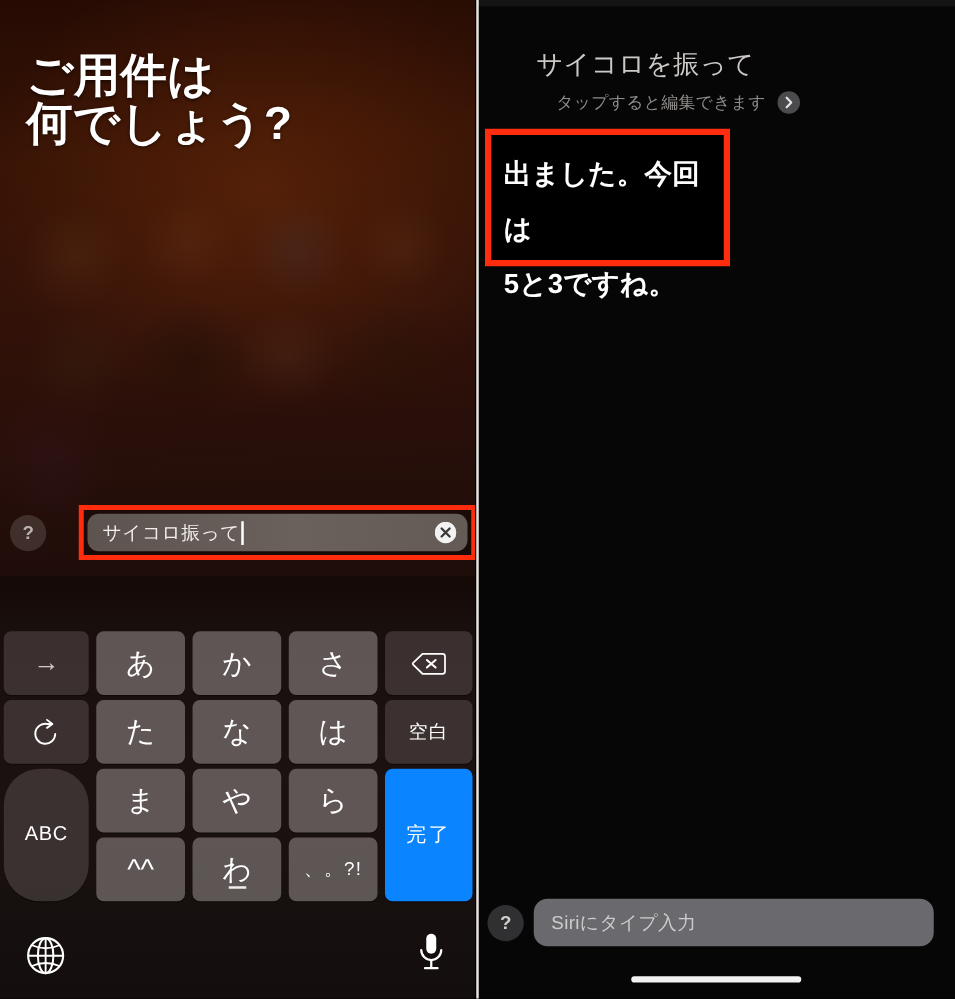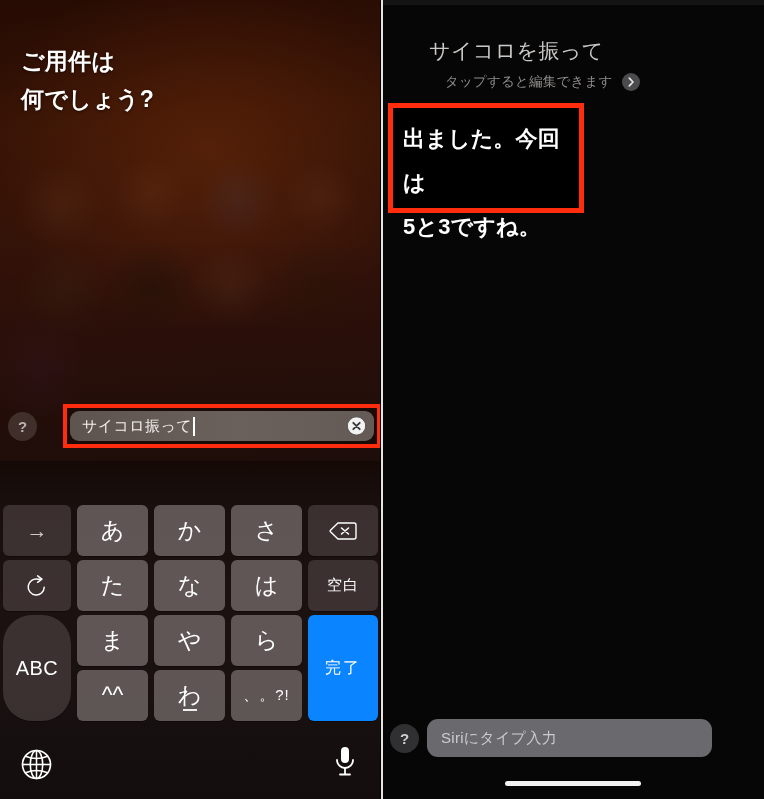--- a/index.html
+++ b/index.html
@@ -34,21 +34,21 @@
       linear-gradient(175deg, #2a0c03 0%, #3a1405 16%, #30110a 40%, #24100c 62%, #190b0a 80%, #0d0607 100%);
     filter: blur(0.4px);
   }
   .wallpaper-dim {
     position: absolute; inset: 0;
     background: linear-gradient(180deg, rgba(0,0,0,0.10) 0%, rgba(0,0,0,0.02) 30%, rgba(0,0,0,0.30) 70%, rgba(0,0,0,0.55) 100%);
   }
   .siri-prompt {
     position: absolute; left: 21px; top: 42px;
     color: #fff;
-    font-size: 23px;
+    font-size: 37px;
     line-height: 38px;
     font-weight: 600;
     letter-spacing: 0.3px;
     text-shadow: 0 1px 3px rgba(0,0,0,0.55);
     white-space: pre-line;
   }
 
   
   .input-row {
     position: absolute; left: 0; top: 404px;
@@ -129,21 +129,21 @@
     display: flex; align-items: center; justify-content: center;
     color: #fff;
     font-size: 23px;
     position: relative;
     box-shadow: 0 1px 0 rgba(0,0,0,0.35);
   }
   .key.char  { background: rgba(160,150,150,0.52); }
   .key.func  { background: rgba(110,98,98,0.40); }
   .key.blue  { background: #0a84ff; }
   .key.small { font-size: 15px; letter-spacing: 1px; }
-  .key.abc   { grid-row: span 2; font-size: 20px; letter-spacing: 0.5px; border-radius: 29px; }
+  .key.abc   { grid-row: span 2; font-size: 16px; letter-spacing: 0.5px; border-radius: 29px; }
   .key.done  { grid-row: span 2; font-size: 16px; letter-spacing: 2px; text-align: center; }
   .key .sub-underscore {
     position: absolute; bottom: 10px; left: 50%;
     transform: translateX(-50%);
     width: 14px; height: 2px; background: #fff; opacity: 0.9;
   }
   .key .arrow { font-size: 21px; color: #cfc8c6; }
   .key svg { display: block; }
 
   .kb-bottom {
@@ -209,21 +209,21 @@
     letter-spacing: 0.2px;
     white-space: pre-line;
   }
   .r-input-row {
     position: absolute; left: 0; bottom: 42px;
     width: 383px; height: 38px;
     display: flex; align-items: center;
   }
   .r-typefield {
     margin-left: 8px;
-    width: 285px; height: 38px;
+    width: 320px; height: 38px;
     border-radius: 11px;
     background: #6a6a6e;
     display: flex; align-items: center;
   }
   .r-placeholder {
     color: #cdcbcb;
     font-size: 15px;
     margin-left: 14px;
     letter-spacing: 0.3px;
   }

